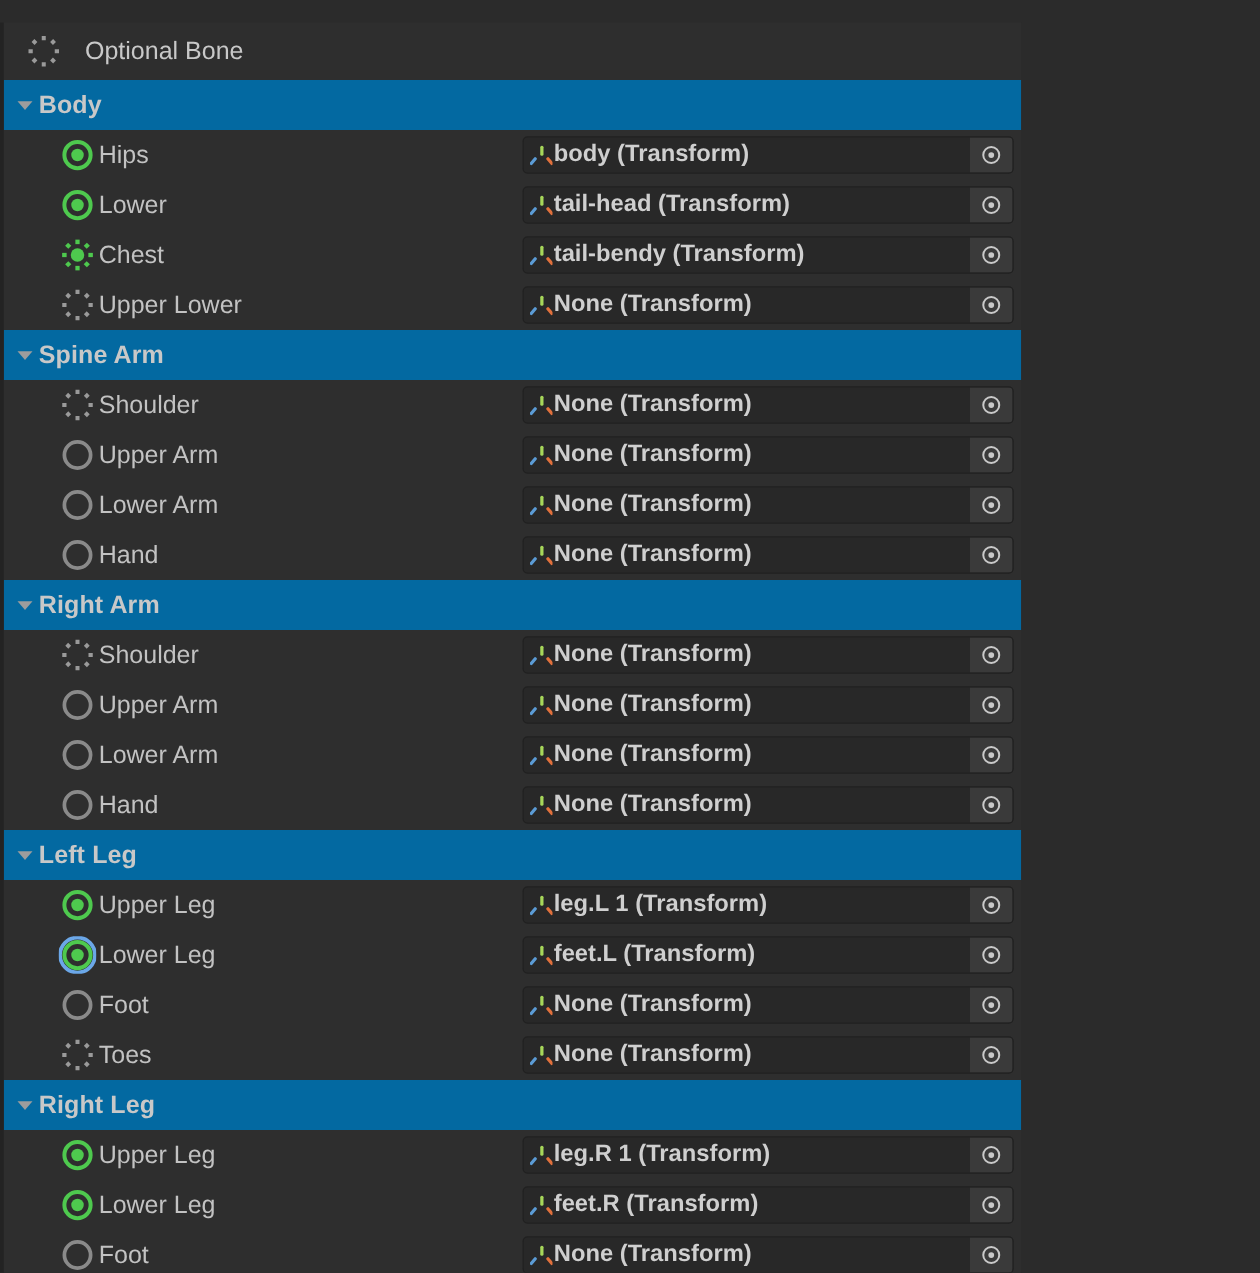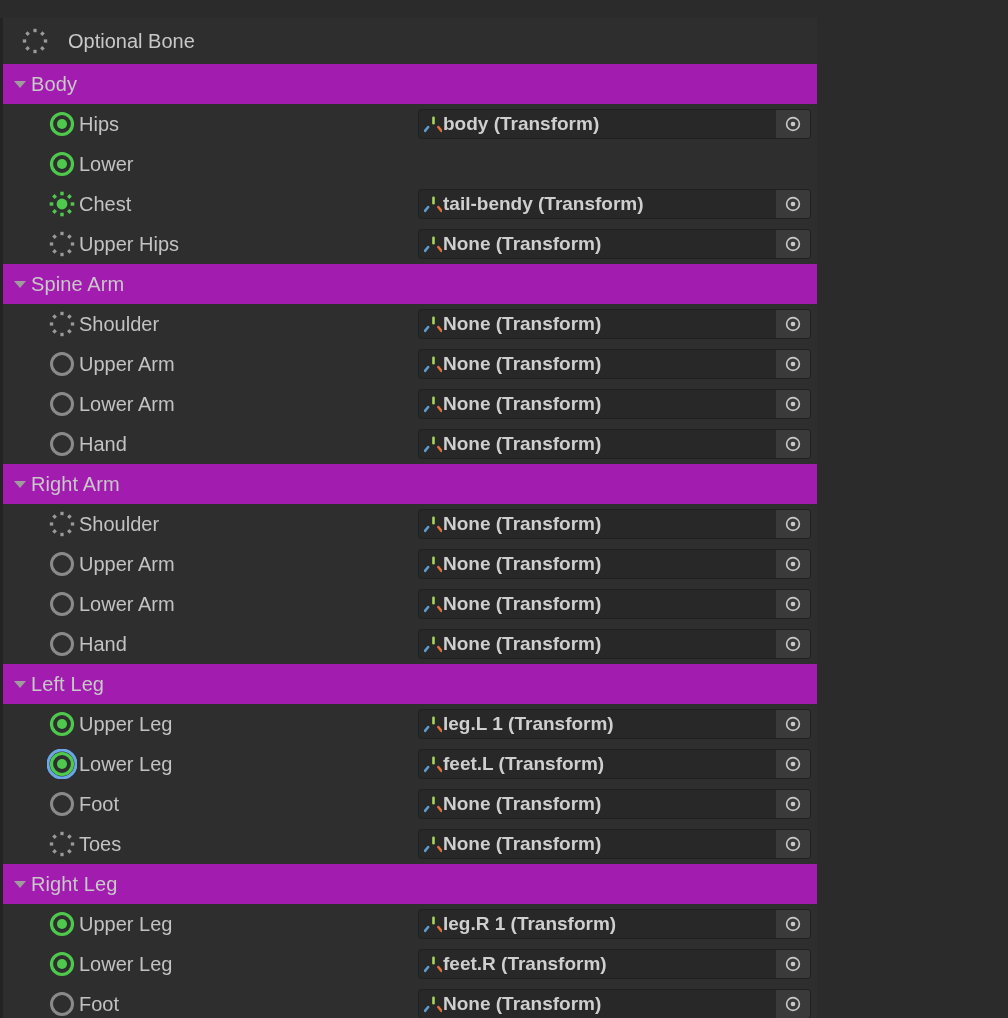--- a/index.html
+++ b/index.html
@@ -29,21 +29,21 @@
   
   .row {
     position: relative;
     display: flex;
     align-items: center;
     height: 40px;
     width: 100%;
   }
 
   .row.legend { height: 46px; }
-  .row.header { background: #a21caf; }
+  .row.header { background: #0369a1; font-weight: bold; }
   .row.bone   { background: #2e2e2e; }
 
   
   .label-col {
     display: flex;
     align-items: center;
     width: 415px;
     flex: 0 0 415px;
     height: 100%;
   }
@@ -217,20 +217,38 @@
       <div class="row bone">
         <div class="label-col">
           <span class="bone-icon">
             <svg width="30" height="30" viewBox="0 0 30 30">
               <circle cx="15" cy="15" r="10.5" fill="none" stroke="#4ec94e" stroke-width="3.2"></circle>
               <circle cx="15" cy="15" r="5" fill="#4ec94e"></circle>
             </svg>
           </span>
           <span class="bone-label">Lower</span>
         </div>
+        <div class="field-col">
+          <div class="obj-field">
+            <span class="transform-icon">
+              <svg width="18" height="18" viewBox="0 0 18 18">
+                <rect x="8.2" y="1.5" width="2.6" height="8" rx="1.2" fill="#a6d65a"></rect>
+                <rect x="1.3" y="10.2" width="2.6" height="7.4" rx="1.2" fill="#5b9bd5" transform="rotate(40 2.6 13.9)"></rect>
+                <rect x="14.6" y="10.2" width="2.6" height="7.4" rx="1.2" fill="#e0703c" transform="rotate(-40 15.9 13.9)"></rect>
+              </svg>
+            </span>
+            <span class="obj-value">tail-head (Transform)</span>
+            <span class="picker-btn">
+              <svg width="18" height="18" viewBox="0 0 18 18">
+                <circle cx="9" cy="9" r="6.4" fill="none" stroke="#c9c9c9" stroke-width="1.6"></circle>
+                <circle cx="9" cy="9" r="2.3" fill="#c9c9c9"></circle>
+              </svg>
+            </span>
+          </div>
+        </div>
       </div>
       <div class="row bone">
         <div class="label-col">
           <span class="bone-icon">
             <svg width="30" height="30" viewBox="0 0 30 30">
               <rect x="13.30" y="2.70" width="3.4" height="3.6" fill="#4ec94e" transform="rotate(0.0 15.00 4.50)"></rect>
               <rect x="20.72" y="5.78" width="3.4" height="3.6" fill="#4ec94e" transform="rotate(45.0 22.42 7.58)"></rect>
               <rect x="23.80" y="13.20" width="3.4" height="3.6" fill="#4ec94e" transform="rotate(90.0 25.50 15.00)"></rect>
               <rect x="20.72" y="20.62" width="3.4" height="3.6" fill="#4ec94e" transform="rotate(135.0 22.42 22.42)"></rect>
               <rect x="13.30" y="23.70" width="3.4" height="3.6" fill="#4ec94e" transform="rotate(180.0 15.00 25.50)"></rect>
@@ -268,21 +286,21 @@
               <rect x="13.40" y="2.80" width="3.2" height="3.4" fill="#9a9a9a" transform="rotate(0.0 15.00 4.50)"></rect>
               <rect x="20.82" y="5.88" width="3.2" height="3.4" fill="#9a9a9a" transform="rotate(45.0 22.42 7.58)"></rect>
               <rect x="23.90" y="13.30" width="3.2" height="3.4" fill="#9a9a9a" transform="rotate(90.0 25.50 15.00)"></rect>
               <rect x="20.82" y="20.72" width="3.2" height="3.4" fill="#9a9a9a" transform="rotate(135.0 22.42 22.42)"></rect>
               <rect x="13.40" y="23.80" width="3.2" height="3.4" fill="#9a9a9a" transform="rotate(180.0 15.00 25.50)"></rect>
               <rect x="5.98" y="20.72" width="3.2" height="3.4" fill="#9a9a9a" transform="rotate(225.0 7.58 22.42)"></rect>
               <rect x="2.90" y="13.30" width="3.2" height="3.4" fill="#9a9a9a" transform="rotate(270.0 4.50 15.00)"></rect>
               <rect x="5.98" y="5.88" width="3.2" height="3.4" fill="#9a9a9a" transform="rotate(315.0 7.58 7.58)"></rect>
             </svg>
           </span>
-          <span class="bone-label">Upper Hips</span>
+          <span class="bone-label">Upper Lower</span>
         </div>
         <div class="field-col">
           <div class="obj-field">
             <span class="transform-icon">
               <svg width="18" height="18" viewBox="0 0 18 18">
                 <rect x="8.2" y="1.5" width="2.6" height="8" rx="1.2" fill="#a6d65a"></rect>
                 <rect x="1.3" y="10.2" width="2.6" height="7.4" rx="1.2" fill="#5b9bd5" transform="rotate(40 2.6 13.9)"></rect>
                 <rect x="14.6" y="10.2" width="2.6" height="7.4" rx="1.2" fill="#e0703c" transform="rotate(-40 15.9 13.9)"></rect>
               </svg>
             </span>

